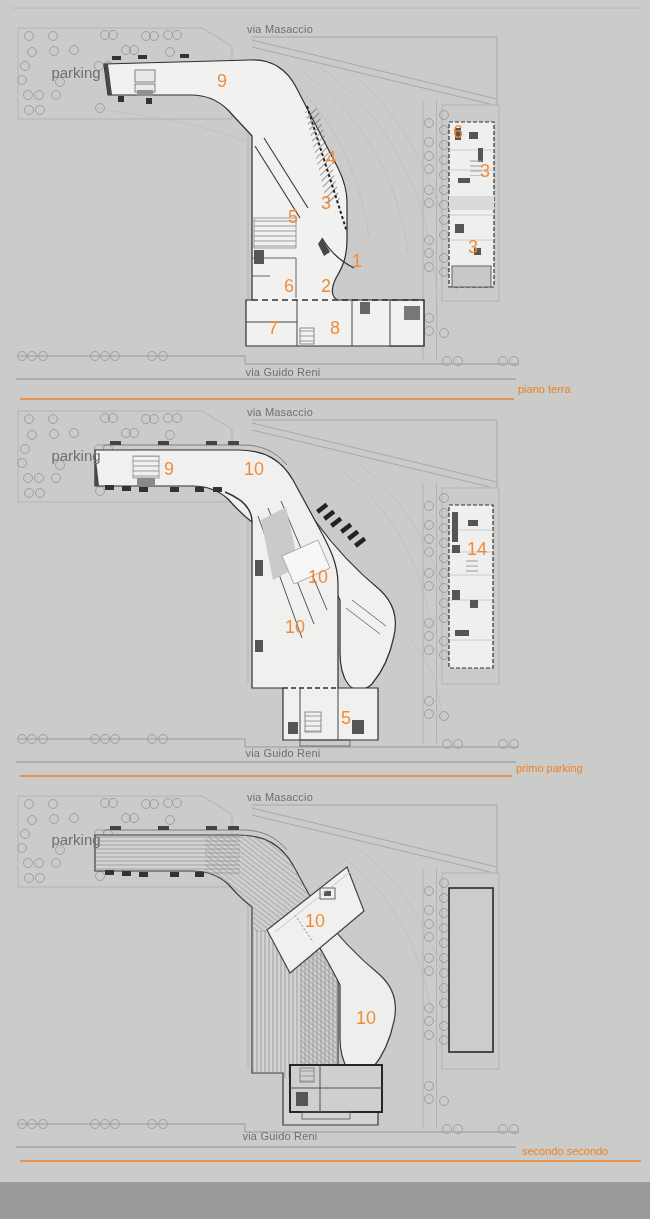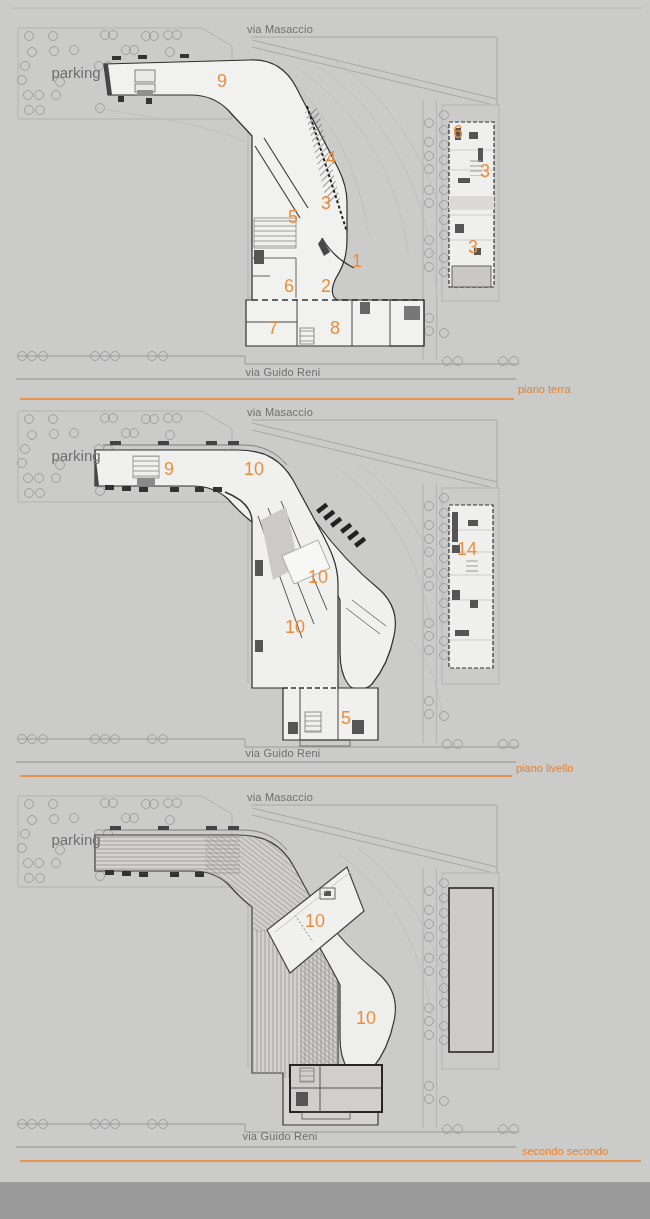--- a/index.html
+++ b/index.html
@@ -283,22 +283,22 @@
 <div class="level" style="left:518px;top:389px">piano terra</div>
 
 <div class="lbl street" style="left:280px;top:412px">via Masaccio</div>
 <div class="lbl street" style="left:283px;top:753px">via Guido Reni</div>
 <div class="lbl parking" style="left:61px;top:455px">parking</div>
 <div class="lbl marker" style="left:169px;top:469px">9</div>
 <div class="lbl marker" style="left:254px;top:469px">10</div>
 <div class="lbl marker" style="left:318px;top:577px">10</div>
 <div class="lbl marker" style="left:295px;top:627px">10</div>
 <div class="lbl marker" style="left:346px;top:718px">5</div>
-<div class="lbl marker" style="left:467px;top:549px">14</div>
-<div class="level" style="left:516px;top:768px">piano livello</div>
+<div class="lbl marker" style="left:477px;top:549px">14</div>
+<div class="level" style="left:516px;top:768px">primo parking</div>
 
 <div class="lbl street" style="left:280px;top:797px">via Masaccio</div>
 <div class="lbl street" style="left:280px;top:1136px">via Guido Reni</div>
 <div class="lbl parking" style="left:61px;top:839px">parking</div>
 <div class="lbl marker" style="left:315px;top:921px">10</div>
 <div class="lbl marker" style="left:366px;top:1018px">10</div>
 <div class="level" style="left:522px;top:1151px">secondo secondo</div>
 
 </div>
 

